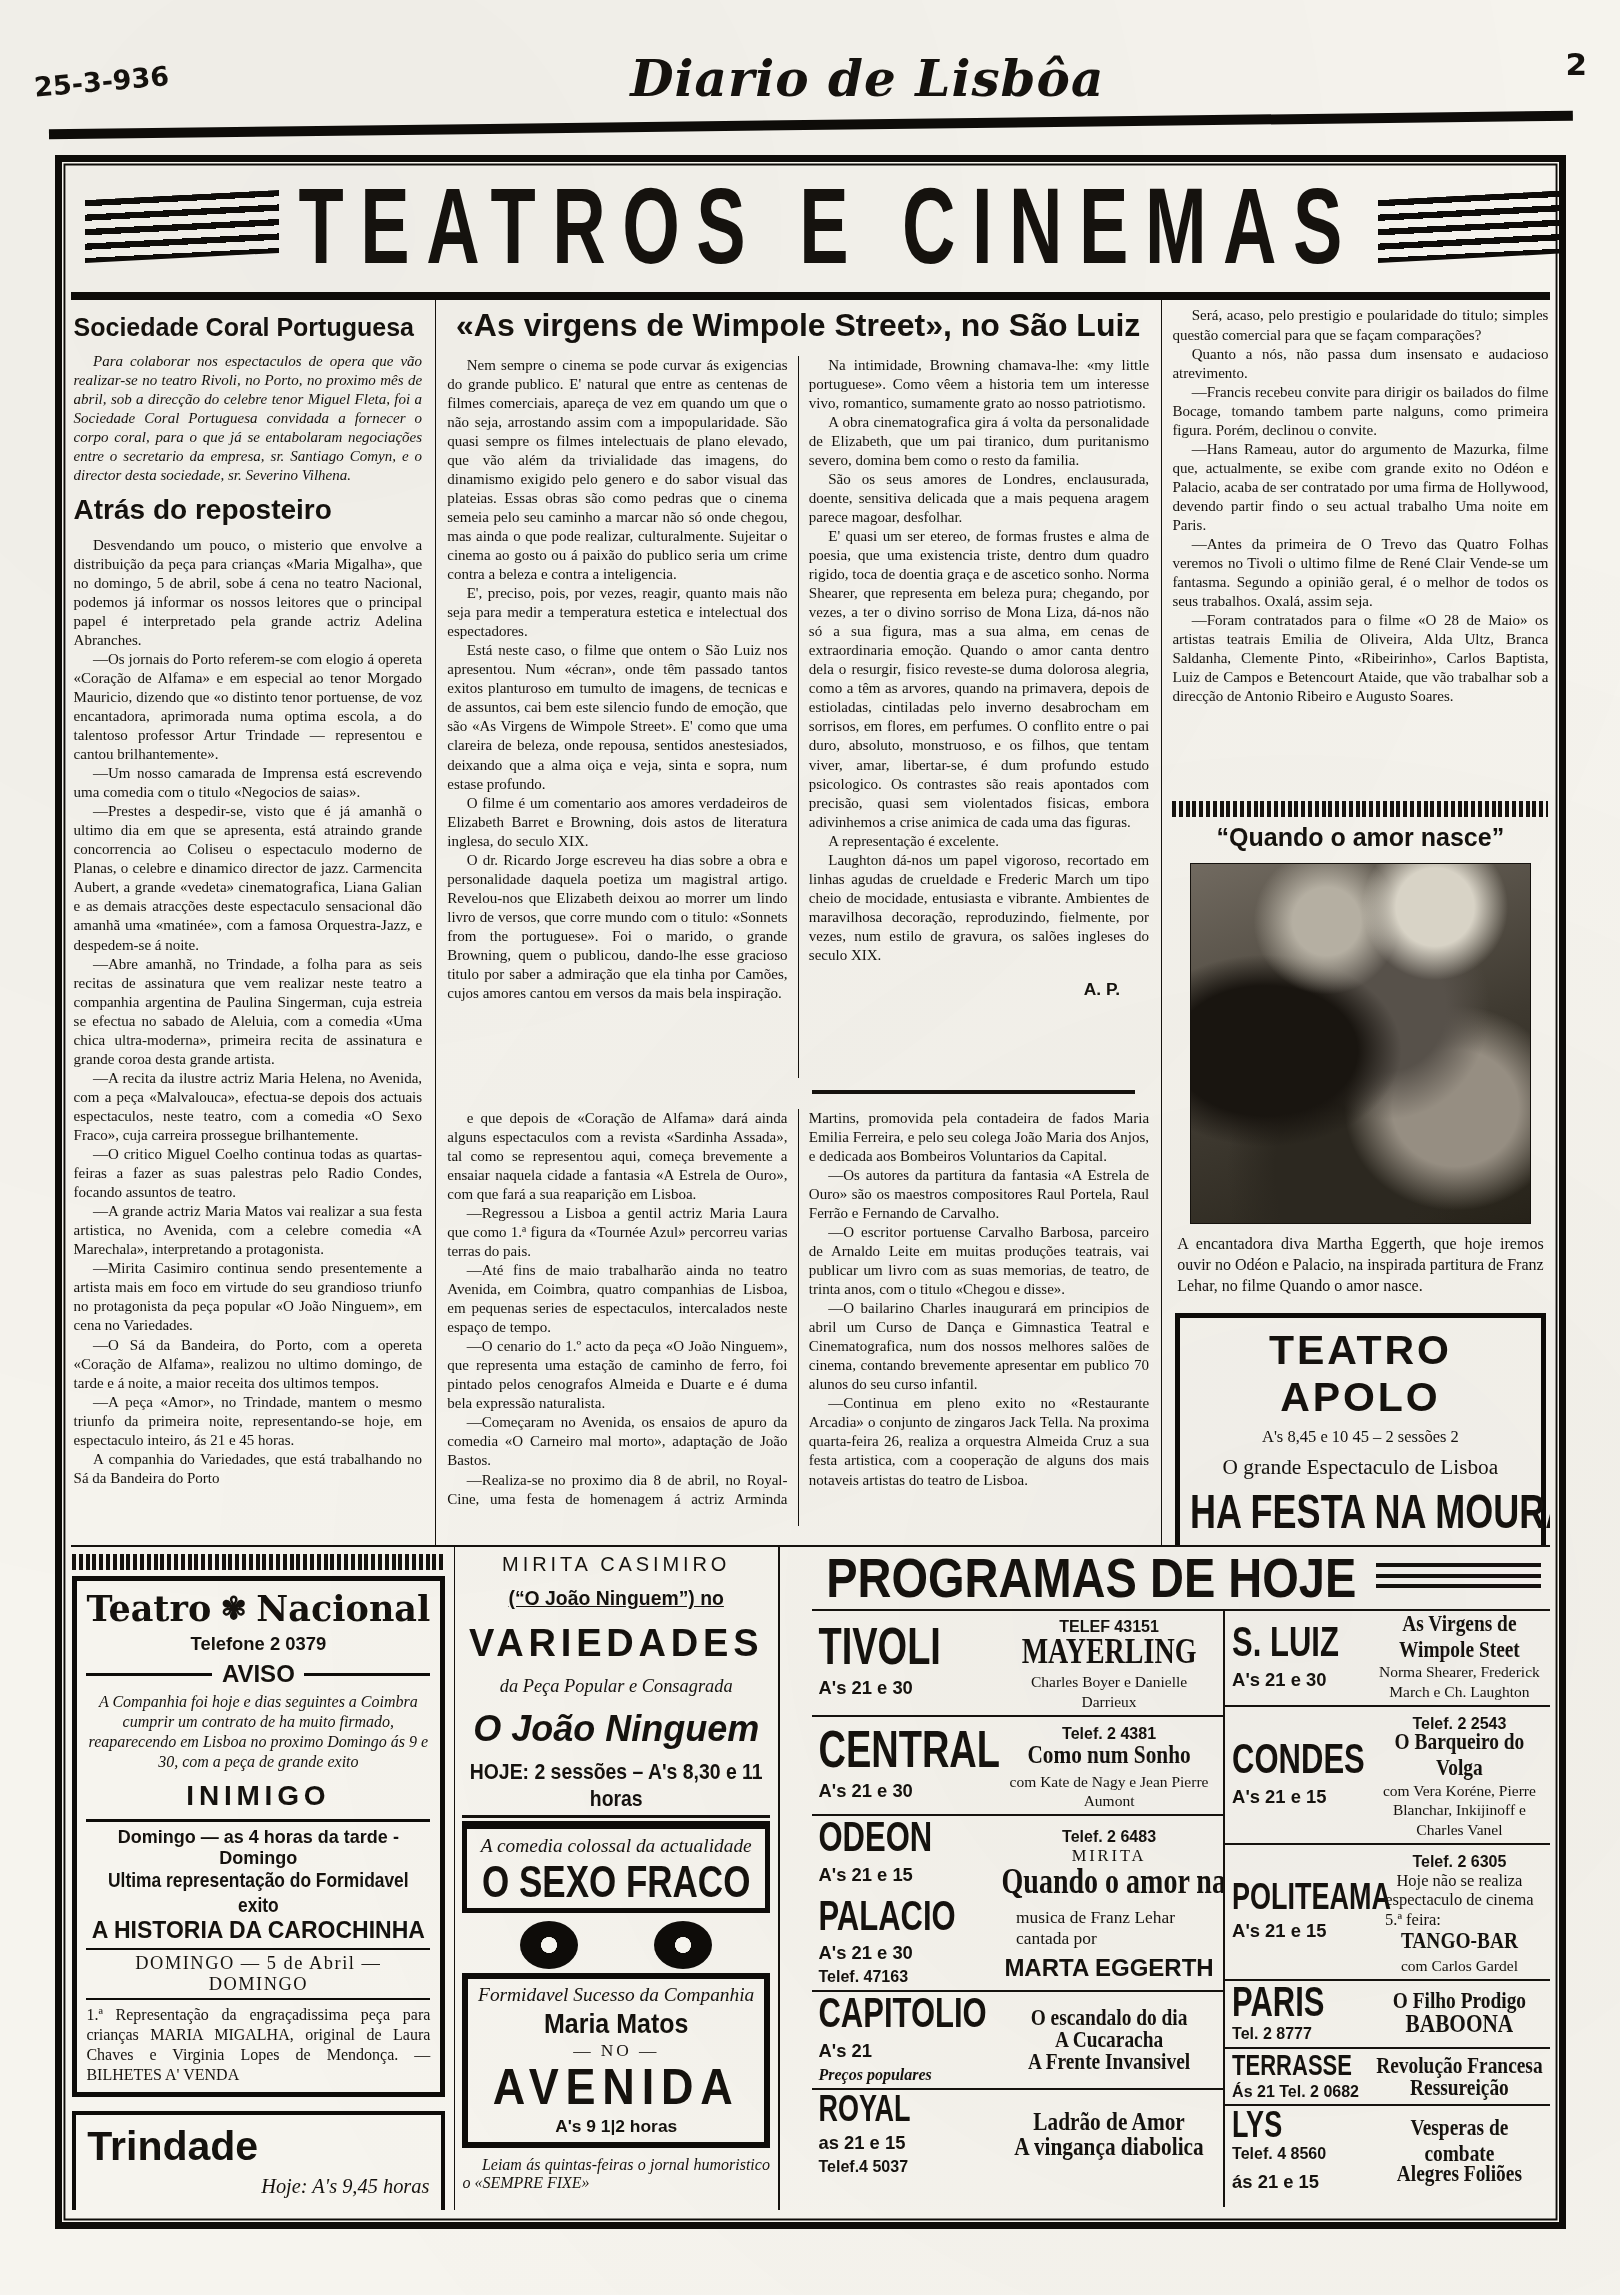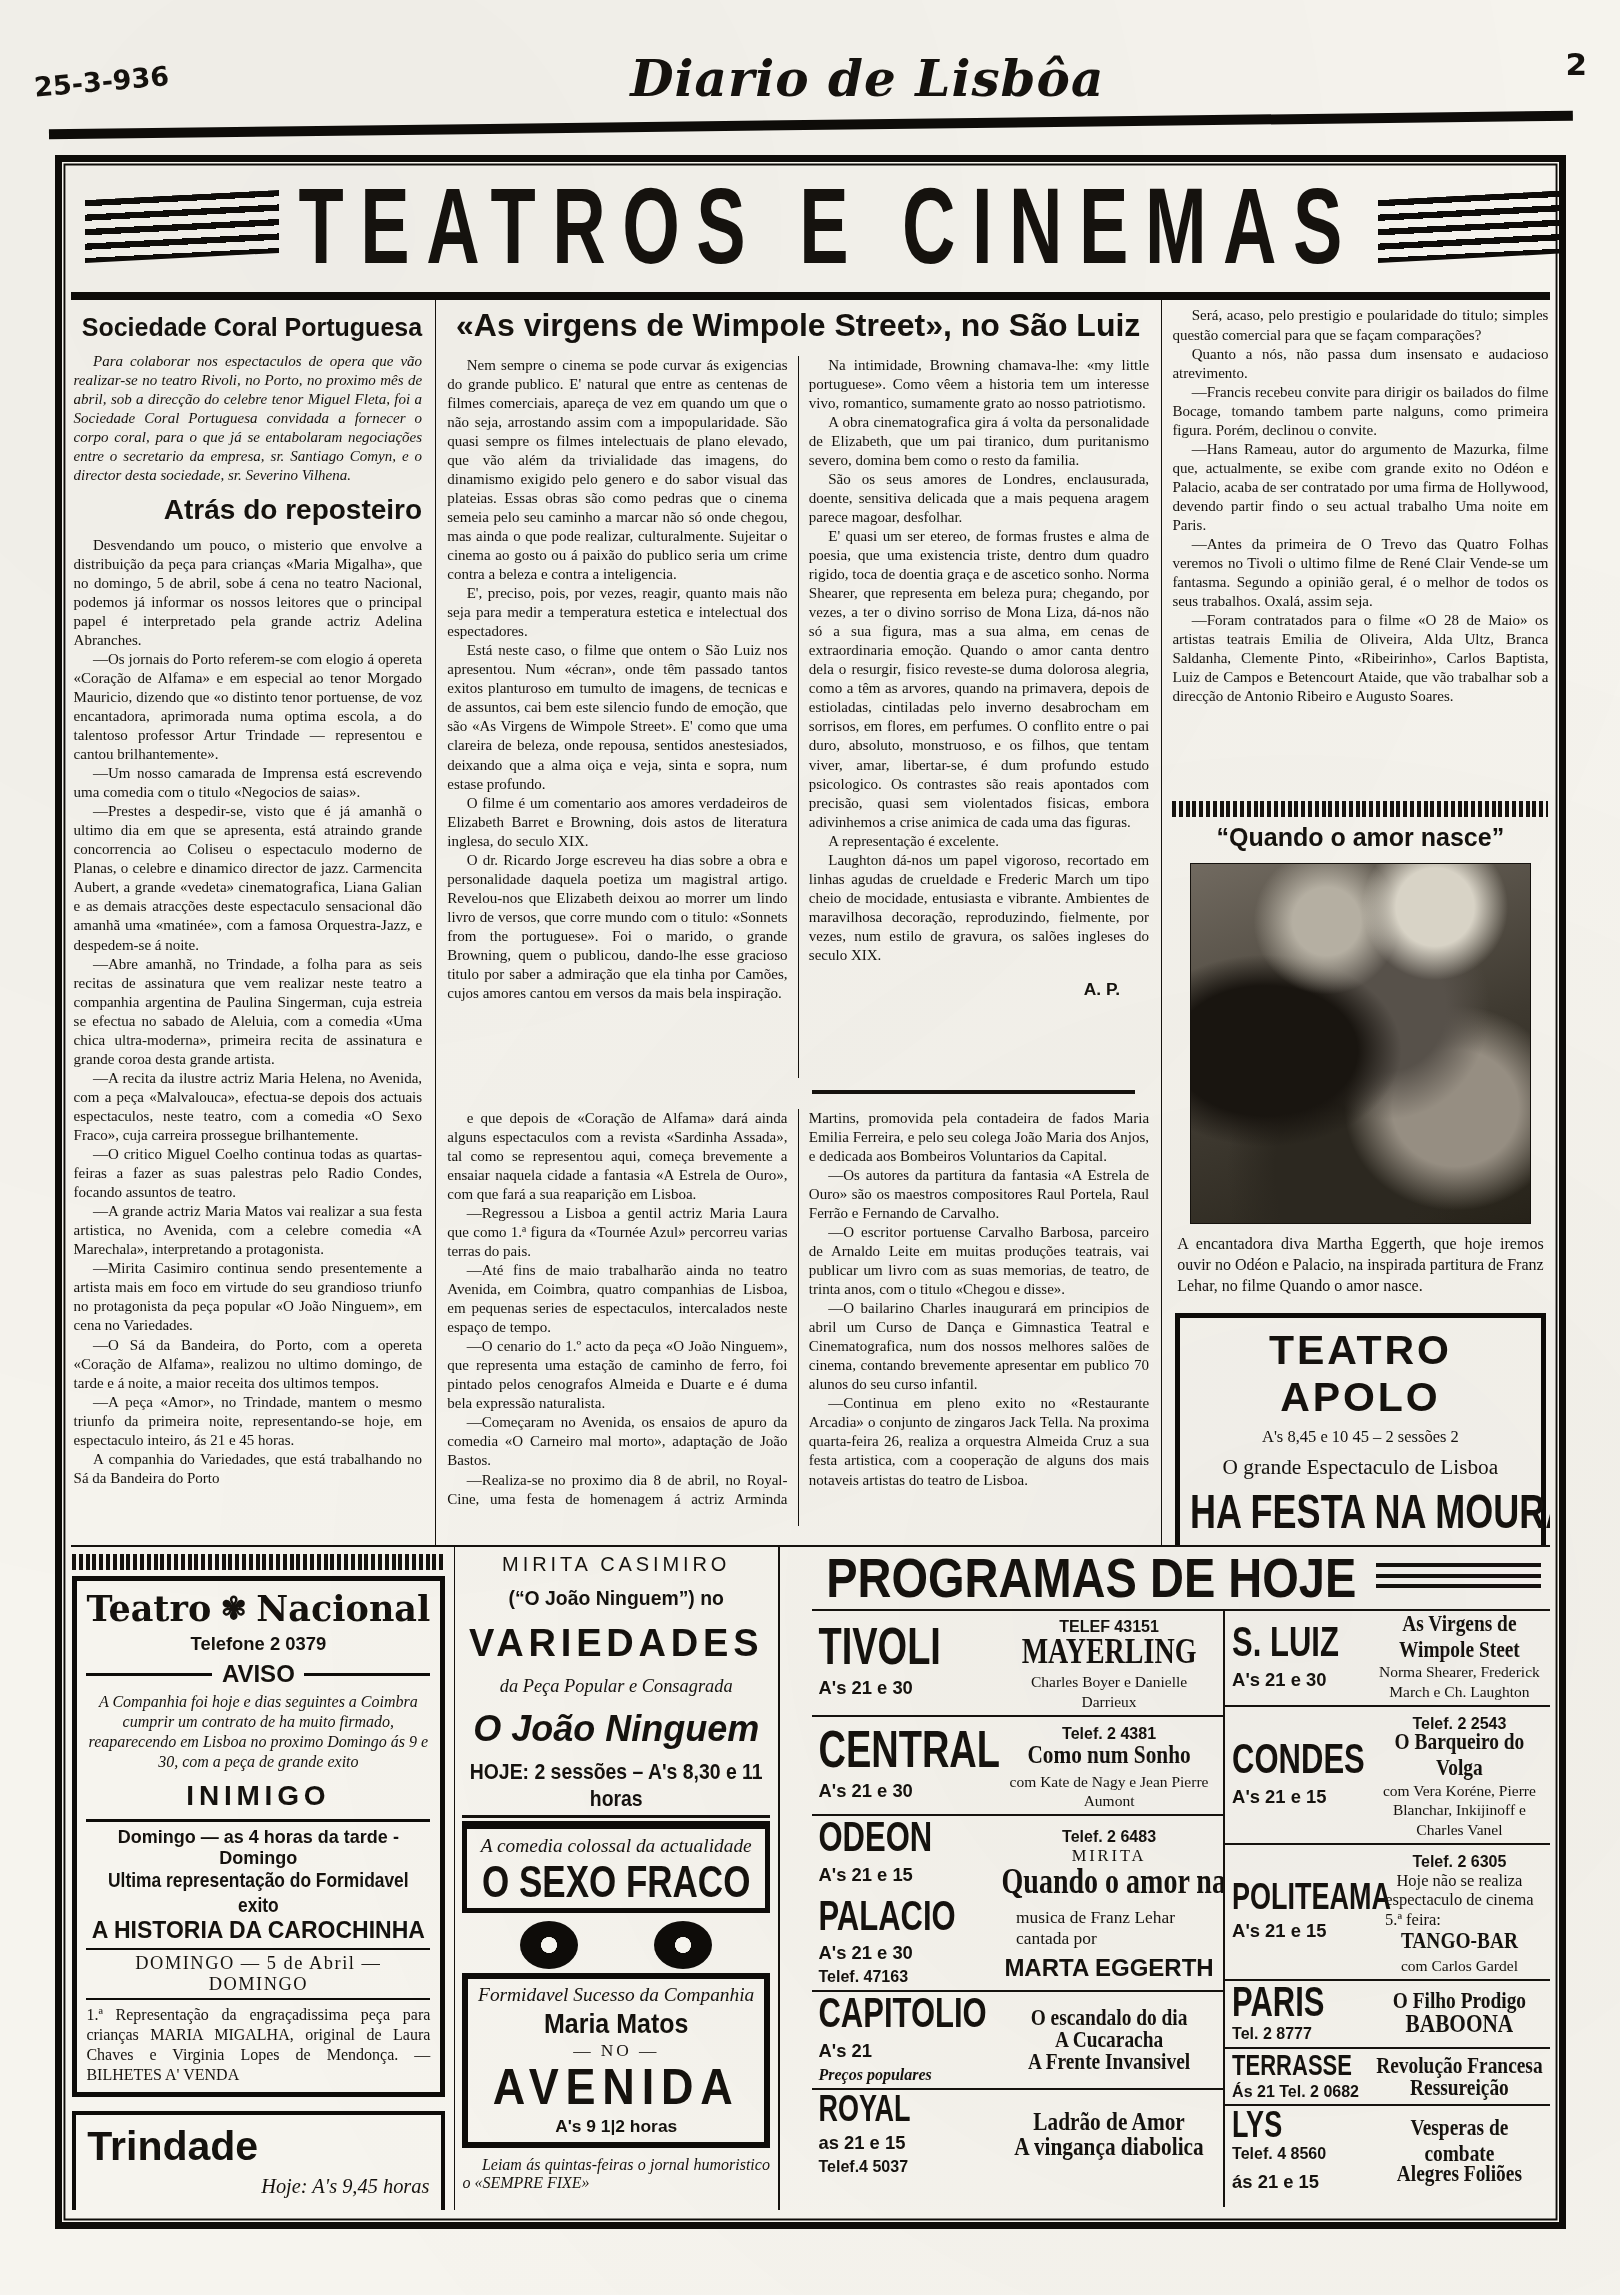--- a/index.html
+++ b/index.html
@@ -23,21 +23,21 @@
   .frame{width:1511px;margin:12.6px auto 0;border:7.8px solid #0e0c09;box-shadow:0 0 0 1.5px #f6f4ee inset,0 0 0 3.4px #0e0c09 inset;height:2074px;box-sizing:border-box;padding:6.8px 8.7px;overflow:hidden;}
   
   .banner{display:flex;align-items:center;gap:19.4px;height:131px;border-bottom:8.7px solid #0e0c09;box-sizing:border-box;padding:4.8px 14.5px 12.6px;}
   .stripes{flex:0 0 194px;height:63px;background:repeating-linear-gradient(to bottom,#0e0c09 0 6.3px,transparent 6.3px 14.5px);transform:skewY(-3deg);}
   .banner-text{flex:1;text-align:center;font-family:"Liberation Sans",sans-serif;font-weight:bold;font-size:74px;letter-spacing:16.5px;transform:scaleY(1.45);transform-origin:center;white-space:nowrap;}
   
   .top-section{display:grid;grid-template-columns:364px 727px 1fr;height:1245px;overflow:hidden;}
   .colL{padding:4.8px 12.6px 0 2.9px;overflow:hidden;}
   .colM{border-left:1.9px solid #15120e;border-right:1.9px solid #15120e;padding:0 11.6px;overflow:hidden;}
   .colR{padding:0 1.9px 0 10.7px;overflow:hidden;}
-  h2.sec{font-family:"Liberation Sans",sans-serif;font-weight:bold;text-align:right;margin:8.7px 0 9.7px;}
+  h2.sec{font-family:"Liberation Sans",sans-serif;font-weight:bold;text-align:left;margin:8.7px 0 9.7px;}
   .coral-title{font-size:25px;}
   .repo-title{font-size:28px;margin-top:21.3px;}
   .para{margin:0;text-align:justify;text-indent:19.4px;}
   .body-text{font-size:15px;line-height:1.27;}
   .italic .para{font-style:italic;}
   
   .wimpole-head{font-family:"Liberation Sans",sans-serif;font-weight:bold;font-size:32px;text-align:center;margin:9.7px 0 12.6px;line-height:1.05;}
   .twocol{column-count:2;column-gap:21.3px;column-rule:1.9px solid #15120e;}
   .part1{height:722px;overflow:hidden;}
   .sig{text-align:right;font-family:"Liberation Sans",sans-serif;font-weight:bold;font-size:17.4px;padding:12.6px 29px 0 0;}
@@ -86,21 +86,21 @@
   .nac-dom2{font-size:18.4px;letter-spacing:1.5px;margin-top:3.9px;border-top:2.4px solid #0e0c09;border-bottom:2.4px solid #0e0c09;padding:2.9px 0;}
   .nac-body2{font-size:16px;line-height:1.25;margin-top:4.8px;text-align:justify;}
   
   .trindade{border:4.8px solid #0e0c09;margin-top:14.5px;padding:7.8px 11.6px;text-align:center;}
   .tri-name{font-family:"Liberation Sans",sans-serif;font-weight:bold;font-size:41px;text-align:left;}
   .tri-hoje{font-style:italic;font-size:20.4px;text-align:right;margin-top:4.8px;}
   .tri-line{font-style:italic;font-size:18.4px;margin-top:12.6px;text-align:left;}
   
   .mirita{padding-top:6.8px;border-bottom:3.9px solid #15120e;padding-bottom:7.8px;}
   .mir-star{font-family:"Liberation Sans",sans-serif;font-size:20px;letter-spacing:3.9px;white-space:nowrap;}
-  .mir-role{font-family:"Liberation Sans",sans-serif;font-weight:bold;font-size:19.4px;margin-top:10.7px;}
+  .mir-role{font-family:"Liberation Sans",sans-serif;font-weight:bold;font-size:19.4px;margin-top:10.7px;text-decoration:underline;}
   .mir-theater{font-family:"Liberation Sans",sans-serif;font-weight:bold;font-size:38px;letter-spacing:4.8px;margin-top:11.6px;}
   .mir-line{font-style:italic;font-size:18.4px;margin-top:11.6px;}
   .mir-play{font-family:"Liberation Sans",sans-serif;font-weight:bold;font-style:italic;font-size:36px;margin-top:10.7px;white-space:nowrap;}
   .mir-sessions{font-family:"Liberation Sans",sans-serif;font-weight:bold;font-size:19.4px;margin-top:11.6px;transform:scaleY(1.15);}
   .sexo{border:5.8px solid #0e0c09;border-top-width:8.7px;margin-top:2.9px;padding:5.8px 4.8px;}
   .sexo-line{font-style:italic;font-size:19.4px;}
   .sexo-title{font-family:"Liberation Sans",sans-serif;font-weight:bold;font-size:35px;margin-top:4.8px;transform:scaleY(1.25);white-space:nowrap;}
   .discs{display:flex;justify-content:space-around;padding:7.8px 19.4px 2.9px;}
   .disc{width:58px;height:48px;border-radius:50%;background:radial-gradient(circle,#f6f4ee 0 7.8px,#0e0c09 8.2px 29px);}
   .avenida{border:6.8px solid #0e0c09;margin-top:1.9px;padding:4.8px 6.8px;}

